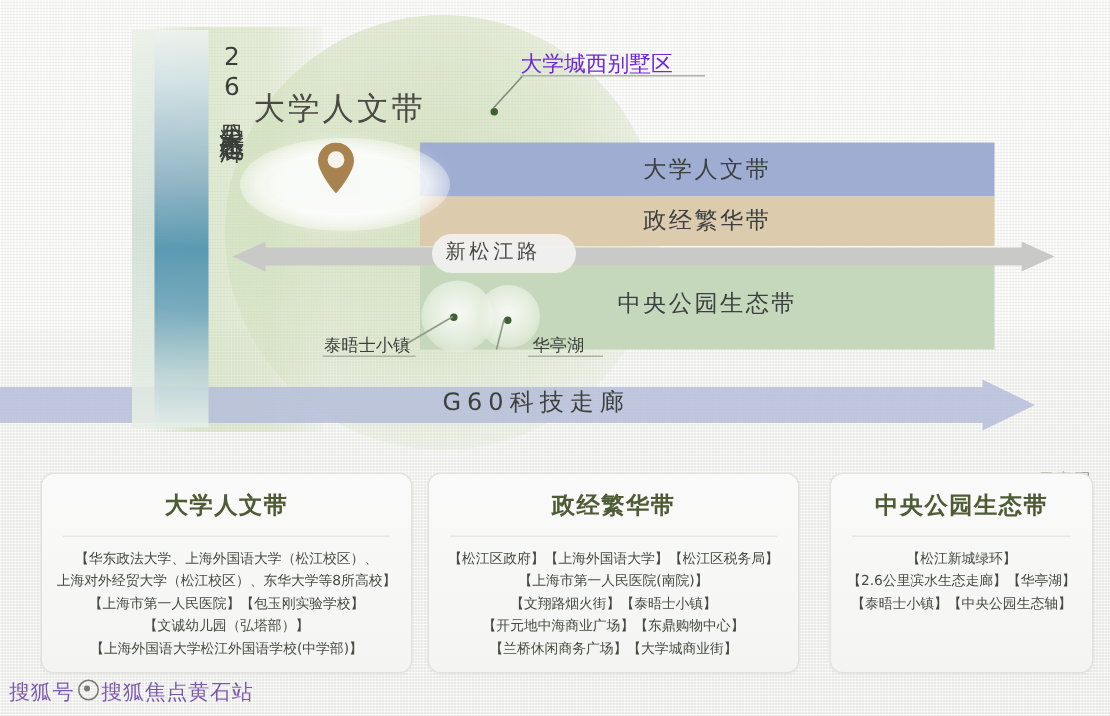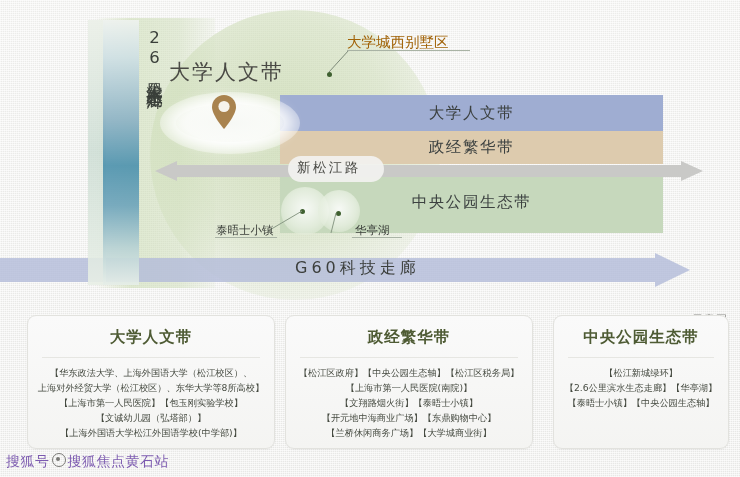--- a/index.html
+++ b/index.html
@@ -93,21 +93,21 @@
   }
 
   
   .poi-dot{position:absolute;width:5px;height:5px;border-radius:50%;background:#3f6030;}
   .poi-txt{position:absolute;font-size:11.5px;color:#3b3f3a;font-family:"DejaVu Sans",sans-serif;white-space:nowrap;}
   .poi-ul{position:absolute;height:1px;background:#a9b3a5;}
 
   .lake{position:absolute;border-radius:50%;
         background:radial-gradient(circle at 50% 45%,rgba(255,255,255,.85) 0%,rgba(232,240,226,.8) 55%,rgba(205,221,190,.35) 100%);}
 
-  .vilabel{position:absolute;left:347px;top:33px;font-size:14.5px;color:#a16207;
+  .vilabel{position:absolute;left:347px;top:33px;font-size:14.5px;color:#6d28d9;
            font-family:"DejaVu Sans",sans-serif;white-space:nowrap;}
 
   .shiyi{position:absolute;right:12px;top:288px;font-size:11px;color:#8e8e8a;
          font-family:"DejaVu Sans",sans-serif;letter-spacing:1px;margin-top:24px;}
 
   
   .cards{position:absolute;left:0;top:315px;width:740px;height:140px;}
   .card{
     position:absolute;top:0;height:134px;
     background:linear-gradient(#fafafa,#f4f4f2);
@@ -223,21 +223,21 @@
       <div class="card-line">【上海市第一人民医院】【包玉刚实验学校】</div>
       <div class="card-line">【文诚幼儿园（弘塔部）】</div>
       <div class="card-line">【上海外国语大学松江外国语学校(中学部)】</div>
     </div>
   </div>
 
   <div class="card card2">
     <div class="card-title">政经繁华带</div>
     <div class="card-rule"></div>
     <div class="card-body">
-      <div class="card-line">【松江区政府】【中央公园生态轴】【松江区税务局】</div>
+      <div class="card-line">【松江区政府】【上海外国语大学】【松江区税务局】</div>
       <div class="card-line">【上海市第一人民医院(南院)】</div>
       <div class="card-line">【文翔路烟火街】【泰晤士小镇】</div>
       <div class="card-line">【开元地中海商业广场】【东鼎购物中心】</div>
       <div class="card-line">【兰桥休闲商务广场】【大学城商业街】</div>
     </div>
   </div>
 
   <div class="card card3">
     <div class="card-title">中央公园生态带</div>
     <div class="card-rule"></div>

